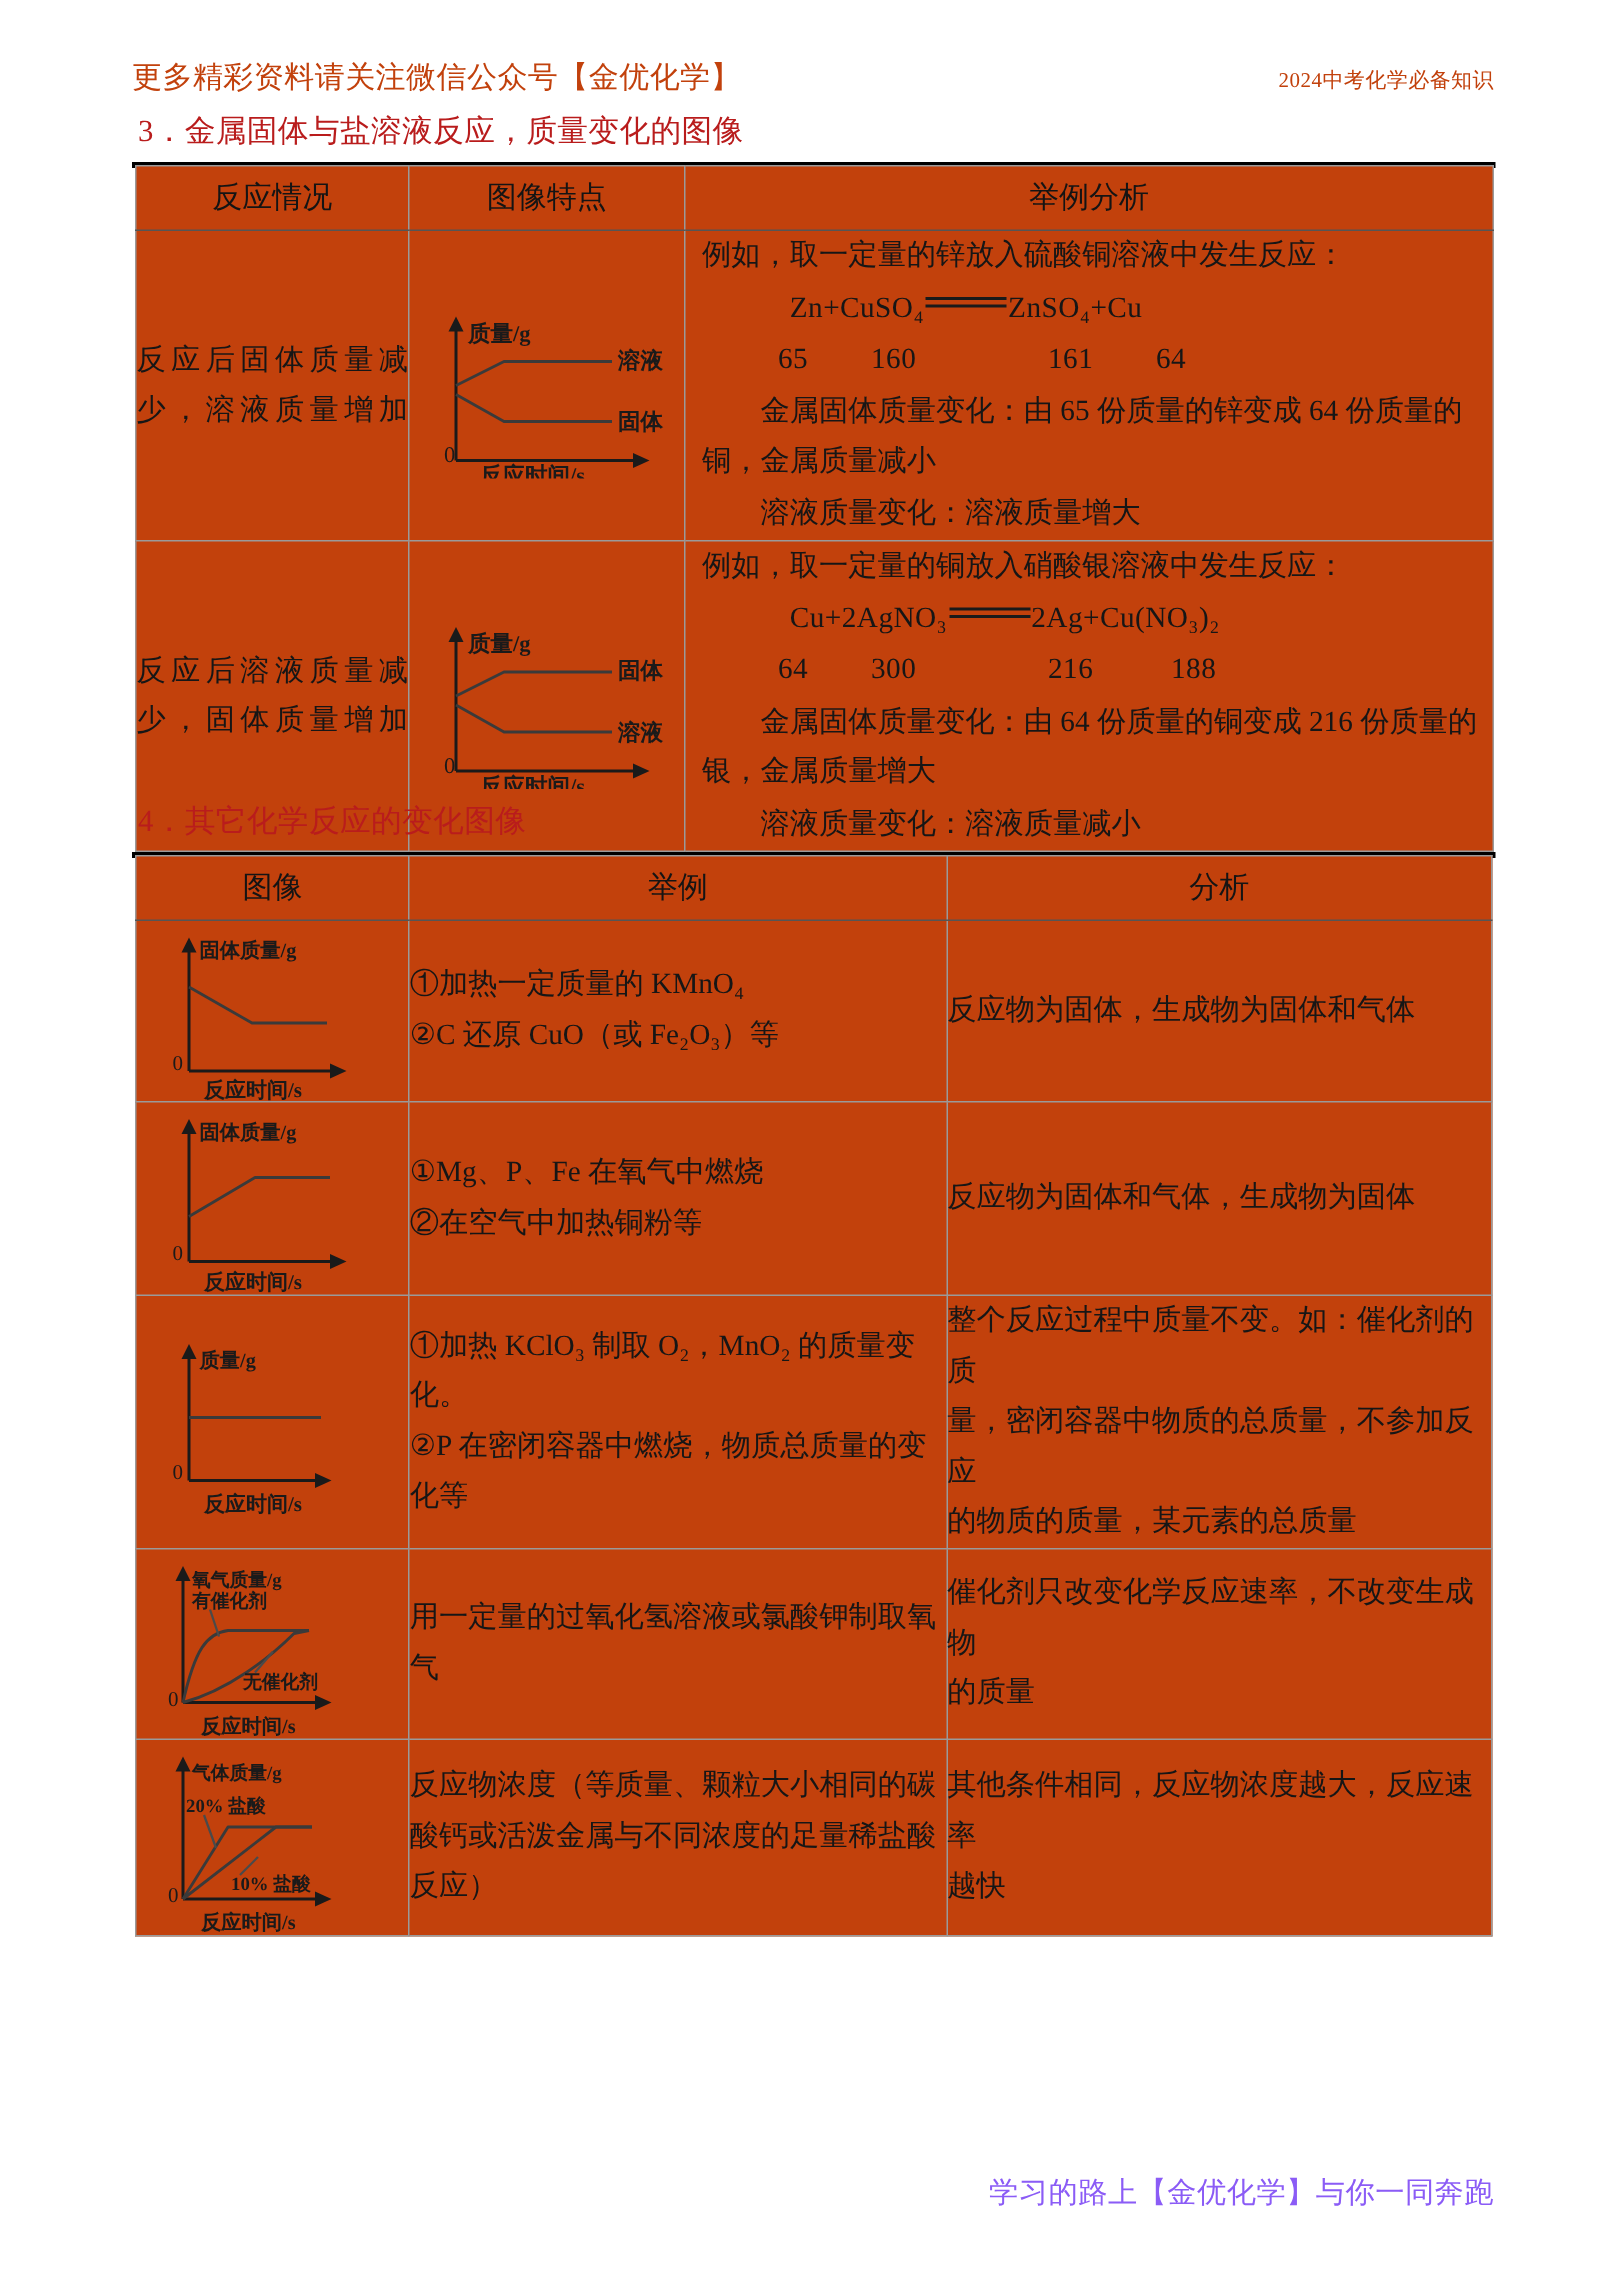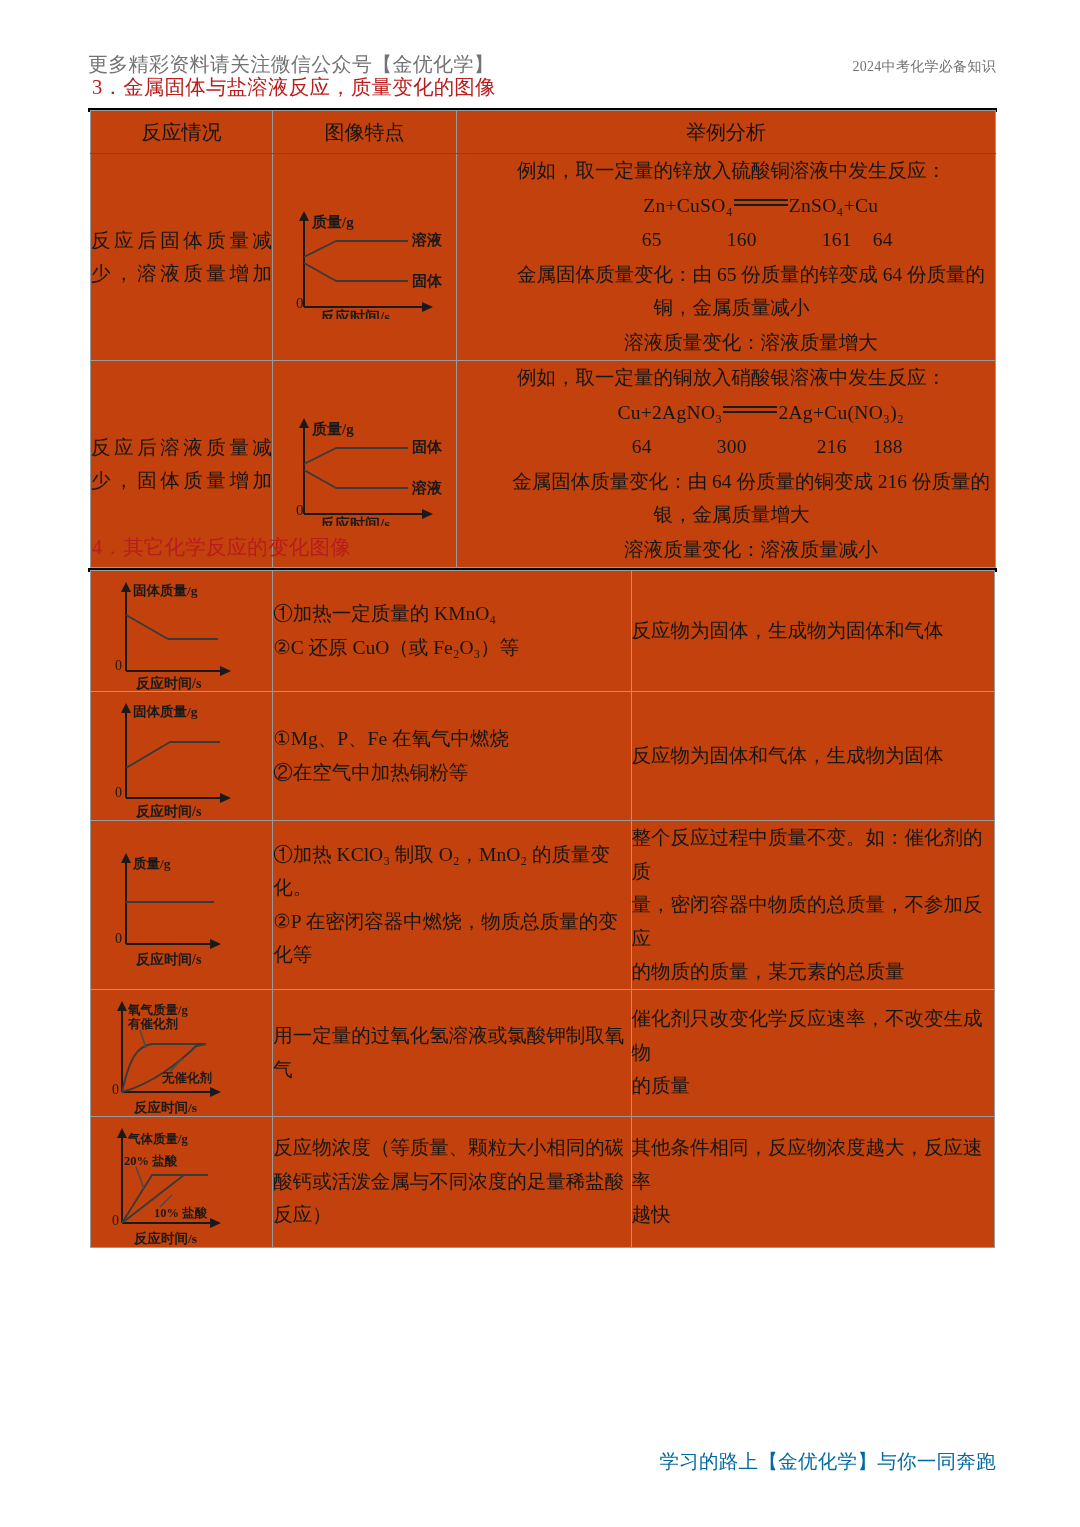--- a/index.html
+++ b/index.html
@@ -18,29 +18,29 @@
   .page {
     position: absolute;
     left: 0; top: 0;
     width: 1080px;
     height: 1527px;
   }
 
   
   .hdr {
     position: absolute;
-    top: 51px;
+    top: 38px;
     left: 88px;
     width: 908px;
     display: flex;
     justify-content: space-between;
     align-items: baseline;
     font-size: 20px;
     letter-spacing: .3px;
-    color: #737373;
+    color: #c2410c;
   }
   .hdr-right { font-size: 14px; }
 
   
   .sec-title {
     position: absolute;
     left: 92px;
     font-size: 20.5px;
     color: #b91c1c;
     letter-spacing: .2px;
@@ -88,21 +88,21 @@
   .t1-c2 { width: 184px; }
   .t1-c3 { width: 539px; }
   .t1-situation {
     text-align: justify;
     text-align-last: justify;
     padding: 6px 14px 6px 12px;
     font-size: 20px;
     line-height: 1.95;
   }
   .t1-analysis { padding: 10px 10px 10px 12px; }
-  .t1-analysis p { margin: 0 0 1px 11px; text-align: center; }
+  .t1-analysis p { margin: 0 0 1px 11px; }
   .ind { text-indent: 2em; }
   .eq-line { padding-left: 3.0em; letter-spacing: .3px; }
   .num-line { padding-left: 2.6em; letter-spacing: .3px; }
   .num-line span { display: inline-block; }
 
   
   .rxn-arrow {
     display: inline-block;
     width: 54px;
     height: 9px;
@@ -141,21 +141,21 @@
   .thin { stroke: #4a4a4a; stroke-width: 1.5; fill: none; }
 
   
   .footer {
     position: absolute;
     top: 1448px;
     left: 88px;
     width: 908px;
     text-align: right;
     font-size: 19.5px;
-    color: #0369a1;
+    color: #8b5cf6;
     letter-spacing: .3px;
   }
 </style>
 </head>
 <body>
 
 <div class="page">
 
   <div class="hdr">
     <div>更多精彩资料请关注微信公众号【金优化学】</div>
@@ -239,20 +239,25 @@
   <div class="sec-title" id="sec4">4．其它化学反应的变化图像</div>
 
   <div class="tbl-wrap" id="tbl2-wrap">
     <table class="doc" id="tbl2">
       <colgroup>
         <col class="t2-c1">
           <col class="t2-c2">
           <col class="t2-c3">
       </colgroup>
       <tbody>
+        <tr>
+          <td class="hd">图像</td>
+          <td class="hd">举例</td>
+          <td class="hd">分析</td>
+        </tr>
 
 
         <tr>
           <td class="t2-chart-cell">
             <svg class="chart" width="172" height="120" viewBox="0 0 172 120">
               <path class="ax" d="M30,100 L30,18"></path>
               <path class="ax" d="M30,100 L128,100"></path>
               <path d="M30,11 l-5,10 l10,0 z" fill="#1a1a1a"></path>
               <path d="M135,100 l-11,-5 l0,10 z" fill="#1a1a1a"></path>
               <path class="curve" d="M30,44 L72,68 L122,68"></path>

